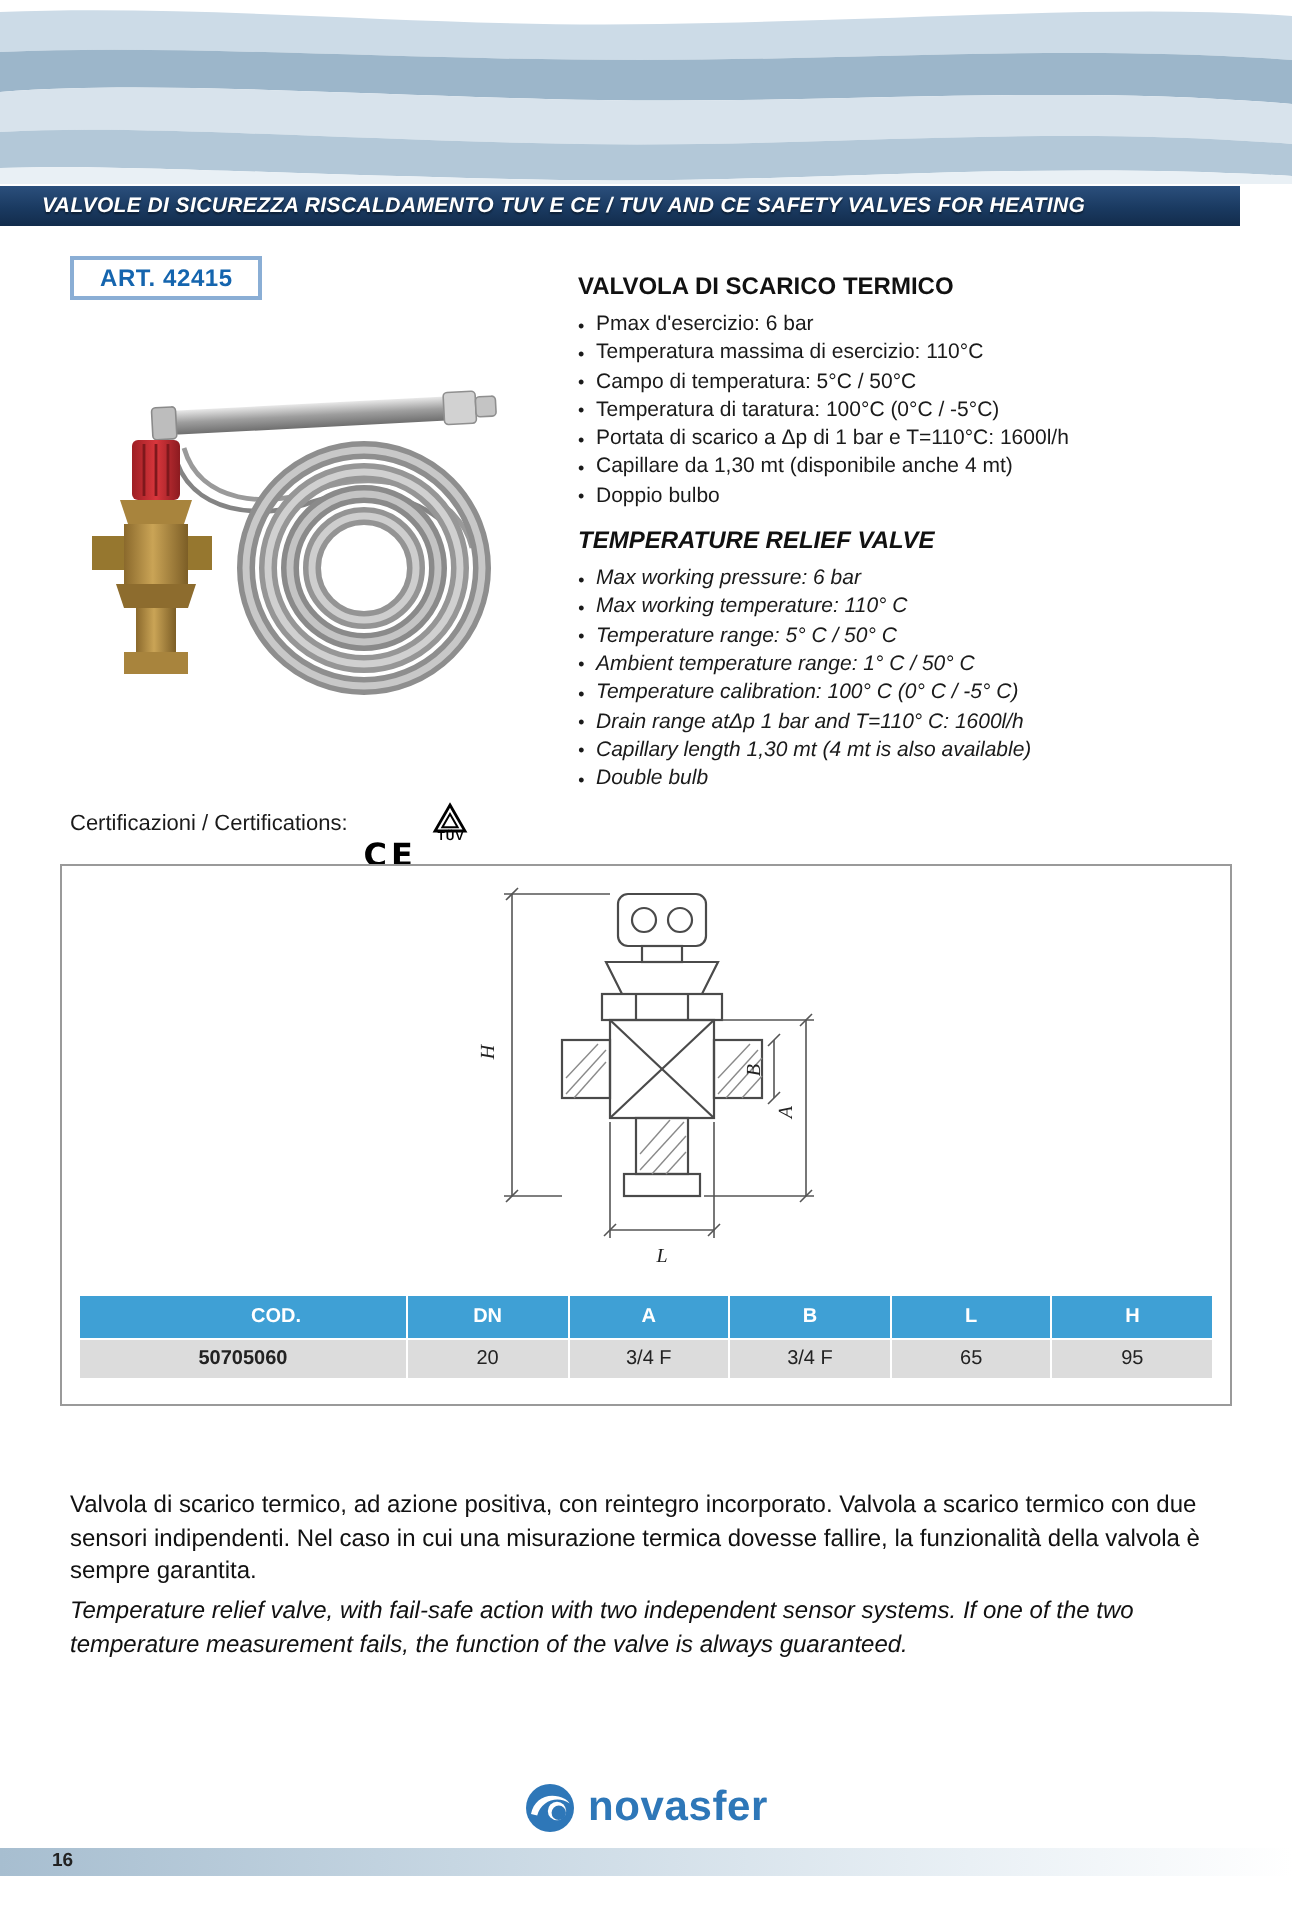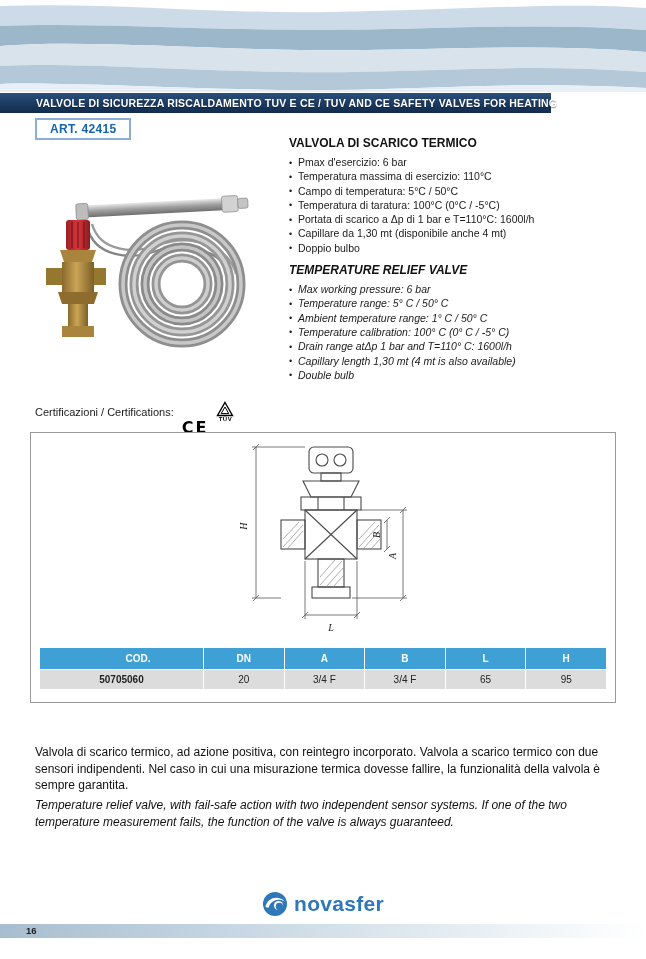--- a/index.html
+++ b/index.html
@@ -1,27 +1,27 @@
 <!DOCTYPE html>
 <html><head>
 <meta charset="utf-8">
 <style>
   * { margin:0; padding:0; box-sizing:border-box; }
   body { font-family:"Liberation Sans", sans-serif; background:#fff; }
   .page { position:relative; width:646px; height:959px; background:#fff; overflow:hidden; }
 
   .waves { position:absolute; top:0; left:0; width:646px; height:92px; }
 
-  .banner { position:absolute; top:93px; left:0; width:551px; height:20px;
+  .banner { position:absolute; top:93px; left:0; width:620px; height:20px;
     background:linear-gradient(180deg,#2b4f7c 0%, #1a3a61 55%, #122c4c 100%);
-    color:#fff; font-size:10.5px; font-weight:bold; 
-    line-height:20px; padding-left:36px; letter-spacing:0.2px;
+    color:#fff; font-size:10.5px; font-weight:bold; font-style:italic;
+    line-height:20px; padding-left:21px; letter-spacing:0.2px;
     text-shadow:0 1px 1px rgba(0,0,0,0.45); white-space:nowrap; }
 
-  .art-badge { position:absolute; left:35px; top:118px; border:2px solid #8aaed5;
+  .art-badge { position:absolute; left:35px; top:128px; border:2px solid #8aaed5;
     color:#1565ae; font-size:12px; font-weight:bold; padding:2px 13px;
     letter-spacing:0.3px; background:#fff; }
 
   .photo { position:absolute; left:42px; top:190px; }
 
   .specs { position:absolute; left:289px; top:136px; width:332px; }
   .spec-title { font-size:12px; font-weight:bold; color:#111; margin-bottom:5px; }
   .spec-title.en { font-style:italic; margin-top:8px; }
   ul.spec-list { list-style:none; }
   ul.spec-list li { font-size:10.5px; color:#1a1a1a; line-height:14.3px; padding-left:9px; position:relative; }
@@ -138,20 +138,21 @@
         <li>Temperatura massima di esercizio: 110°C</li>
         <li>Campo di temperatura: 5°C / 50°C</li>
         <li>Temperatura di taratura: 100°C (0°C / -5°C)</li>
         <li>Portata di scarico a Δp di 1 bar e T=110°C: 1600l/h</li>
         <li>Capillare da 1,30 mt (disponibile anche 4 mt)</li>
         <li>Doppio bulbo</li>
       </ul>
     <div class="spec-title en">TEMPERATURE RELIEF VALVE</div>
     <ul class="spec-list en">
         <li>Max working pressure: 6 bar</li>
+        <li>Max working temperature: 110° C</li>
         <li>Temperature range: 5° C / 50° C</li>
         <li>Ambient temperature range: 1° C / 50° C</li>
         <li>Temperature calibration: 100° C (0° C / -5° C)</li>
         <li>Drain range atΔp 1 bar and T=110° C: 1600l/h</li>
         <li>Capillary length 1,30 mt (4 mt is also available)</li>
         <li>Double bulb</li>
       </ul>
   </div>
 
   <div class="certs">

